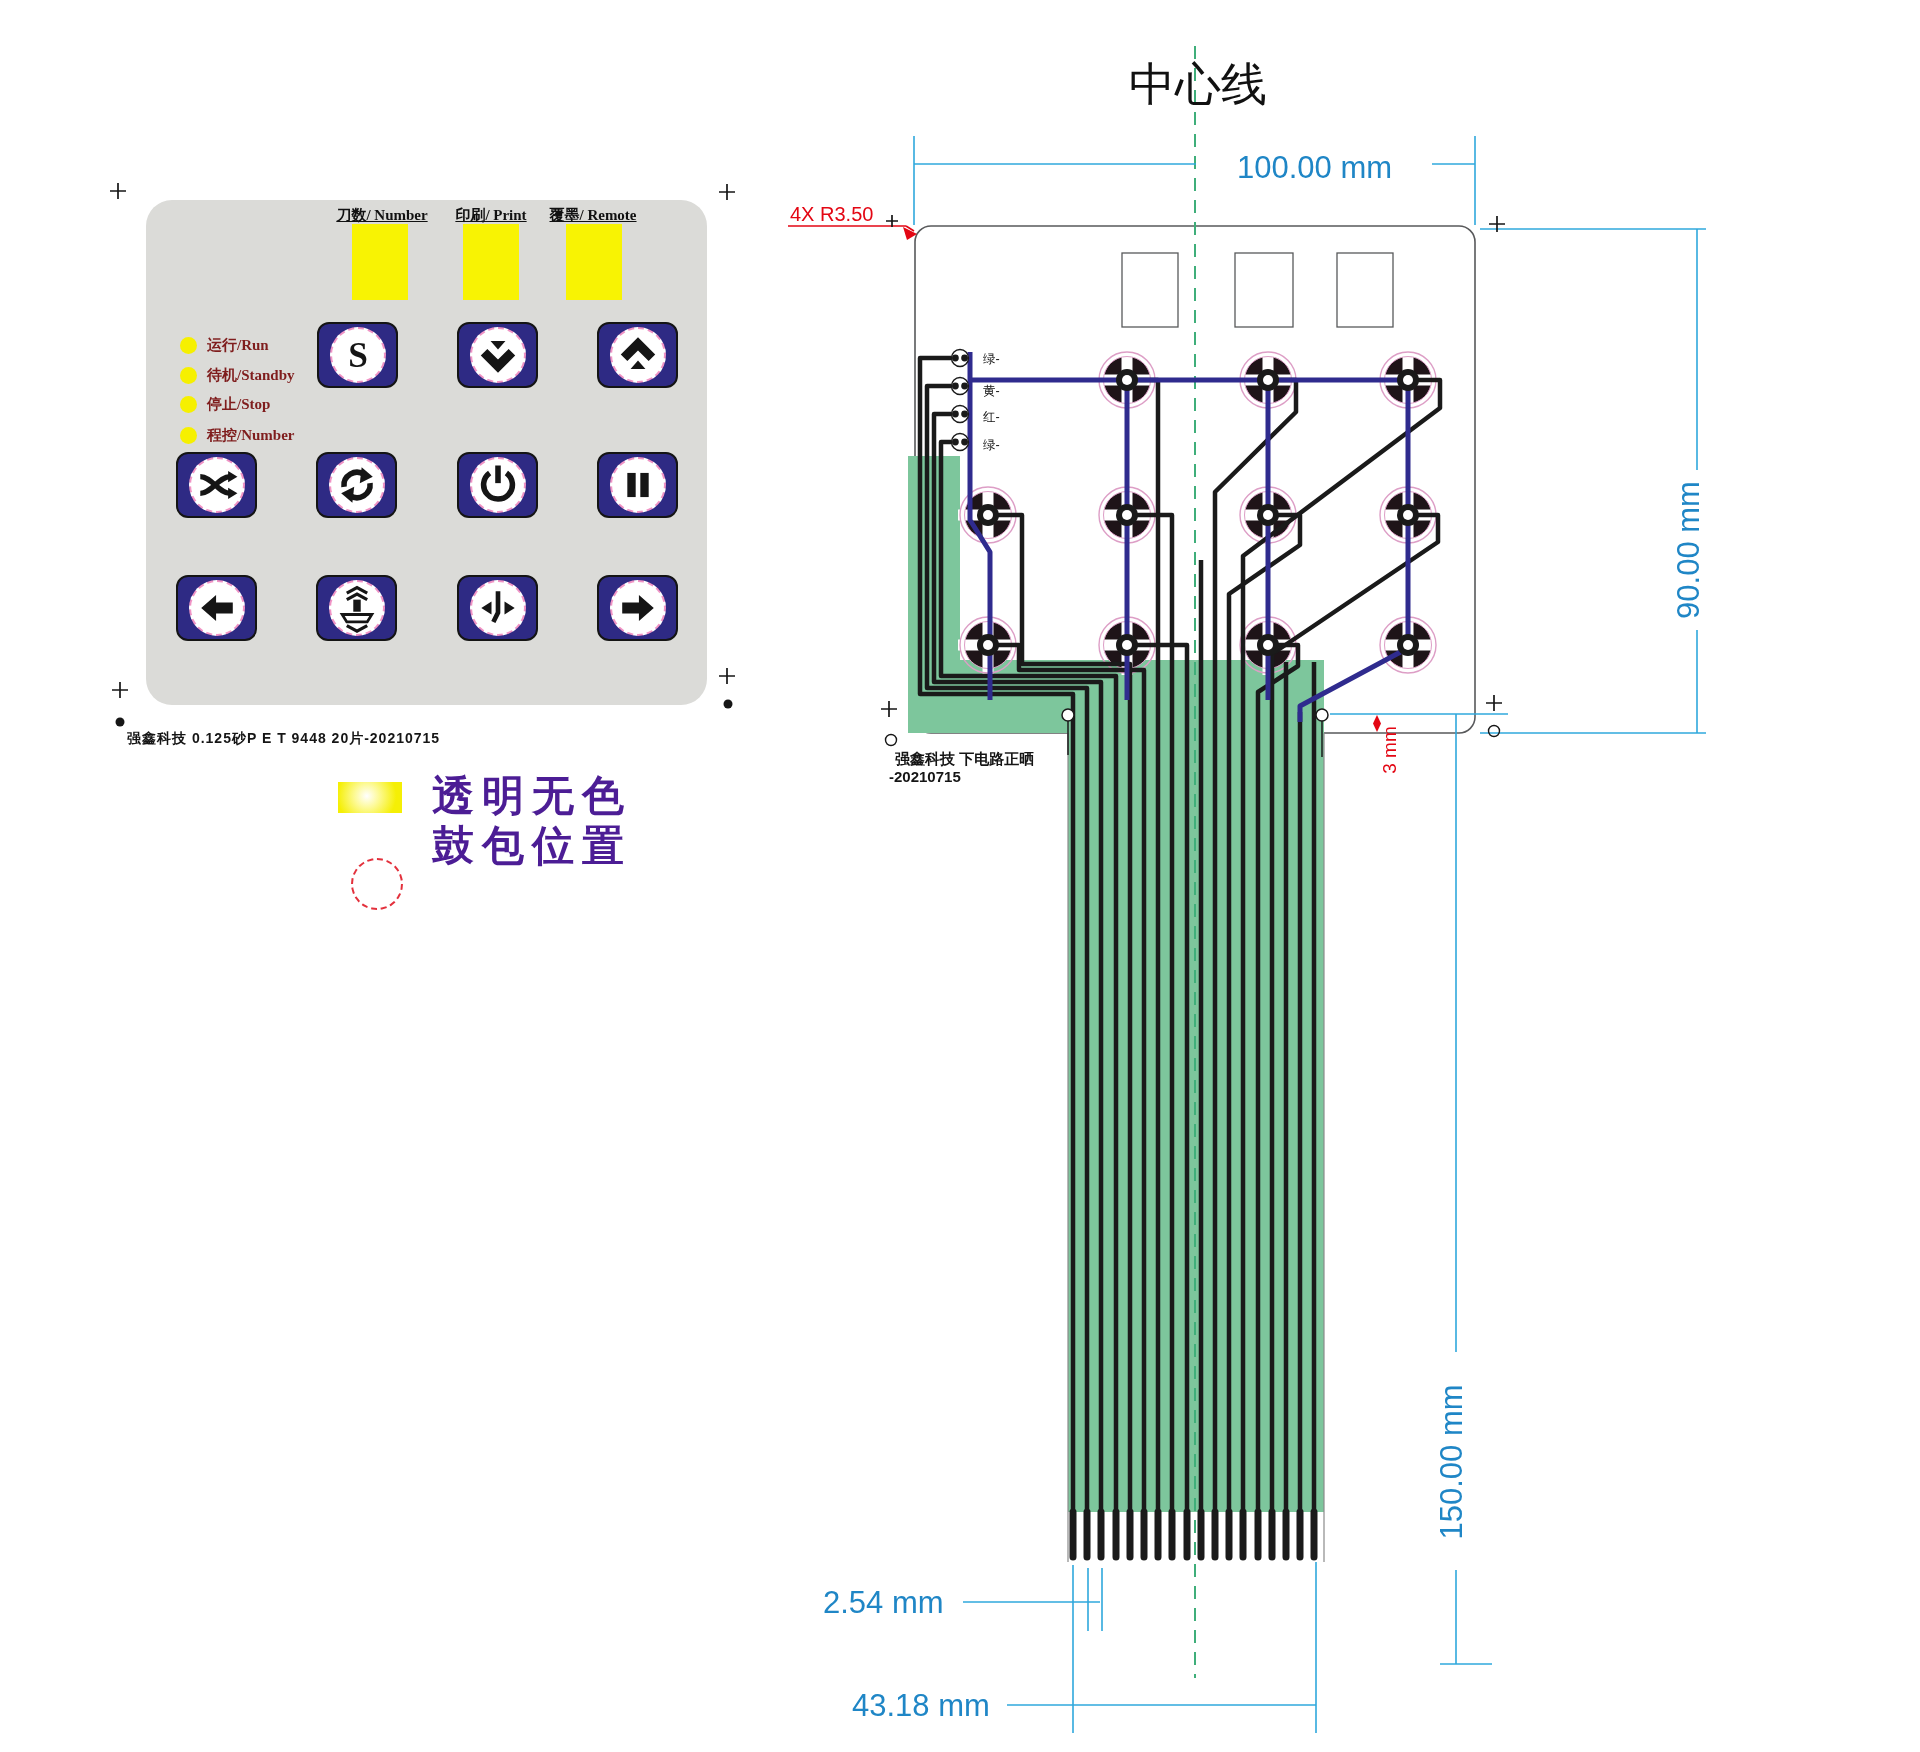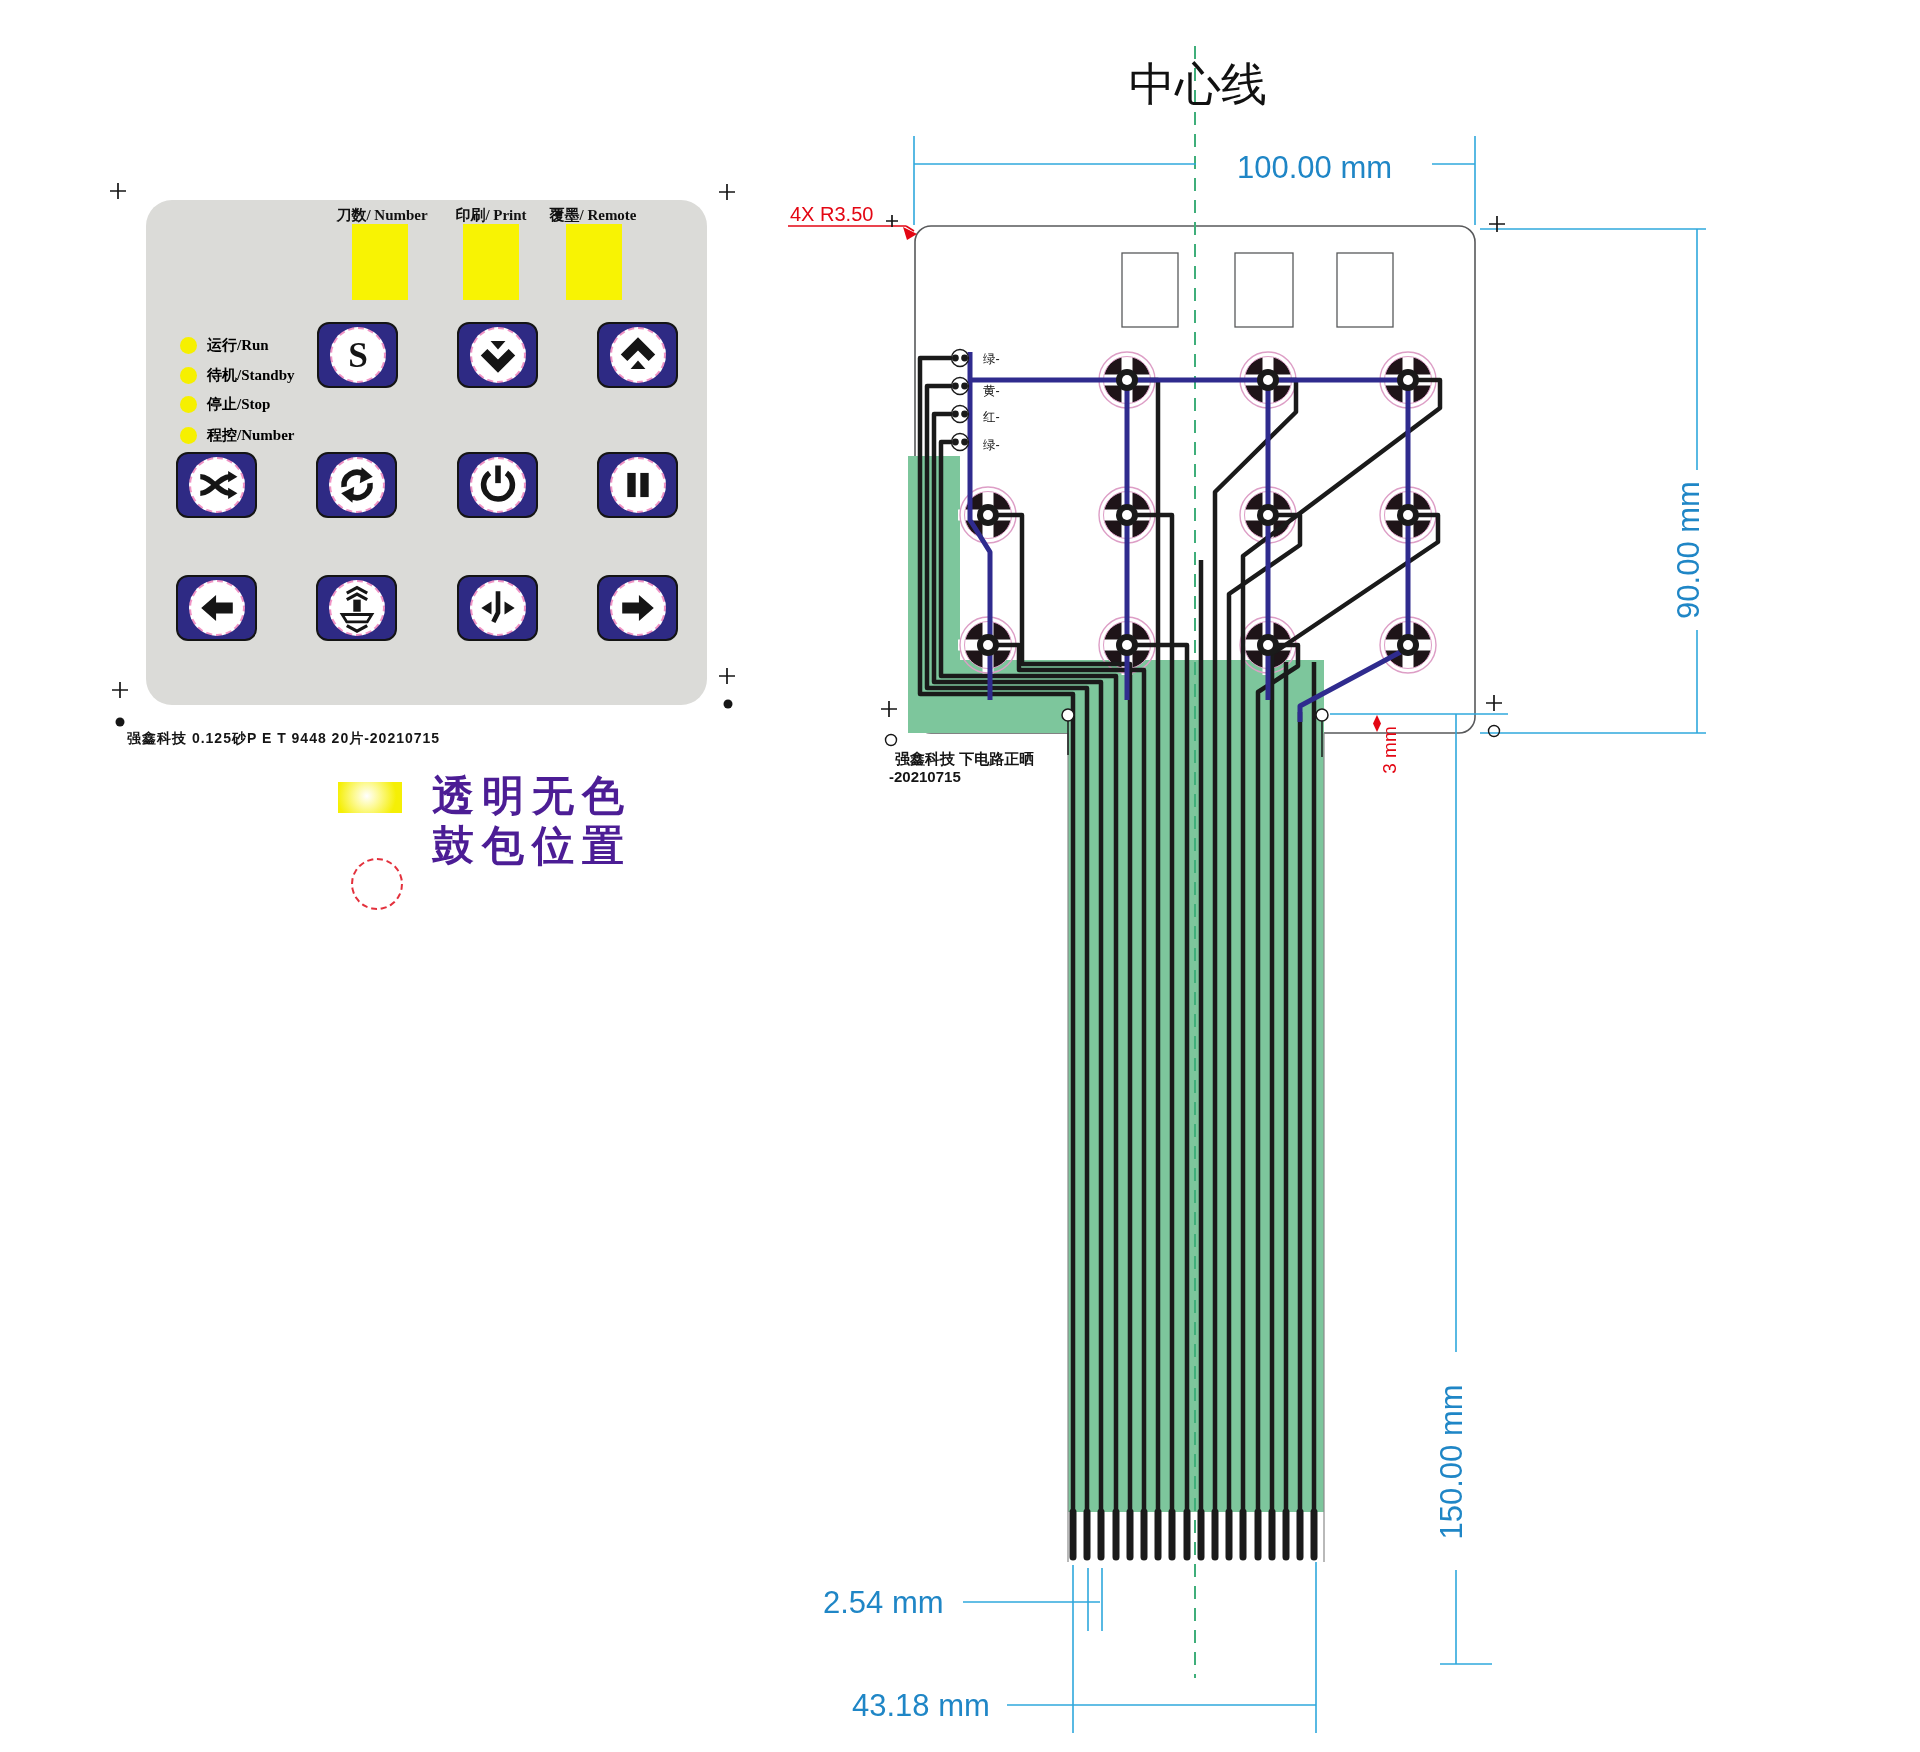--- a/index.html
+++ b/index.html
@@ -1,24 +1,24 @@
 <!DOCTYPE html>
 <html><head>
 <meta charset="utf-8">
 <style>
   html,body{margin:0;padding:0;background:#fff;}
   .canvas{position:relative;width:1920px;height:1752px;background:#ffffff;overflow:hidden;
           font-family:"Liberation Sans",sans-serif;}
   
   .panel{position:absolute;left:146px;top:200px;width:561px;height:505px;background:#DBDBD8;border-radius:26px;}
-  .win-label{position:absolute;top:6px;height:18px;font:bold 15px "Liberation Serif",serif;color:#111;text-align:center;white-space:nowrap;}
+  .win-label{position:absolute;top:6px;height:18px;font:bold 15px "Liberation Serif",serif;color:#111;text-align:center;white-space:nowrap;text-decoration:underline;}
   .win{position:absolute;top:24px;width:56px;height:76px;background:#F8F303;}
   .led-row{position:absolute;left:34px;height:20px;display:flex;align-items:center;gap:10px;}
   .led-dot{width:17px;height:17px;border-radius:50%;background:#F6F000;}
-  .led-label{font:bold 15px "Liberation Serif",serif;color:#000000;white-space:nowrap;}
+  .led-label{font:bold 15px "Liberation Serif",serif;color:#7f1d1d;white-space:nowrap;}
   .btn{position:absolute;width:81px;height:66px;background:#2E2A84;border:2.5px solid #141414;border-radius:12px;
        display:flex;align-items:center;justify-content:center;box-sizing:border-box;}
   .btn-circle{width:52px;height:52px;background:#fff;border-radius:50%;border:2px dashed rgba(228,60,150,.55);
        display:flex;align-items:center;justify-content:center;}
   .btn-circle svg{display:block;}
   .panel-caption{position:absolute;left:127px;top:730px;font:bold 14px "Liberation Sans",sans-serif;
        letter-spacing:1px;color:#151515;white-space:nowrap;text-align:right;}
   
   .legend-swatch{position:absolute;left:338px;top:782px;width:64px;height:31px;
        background:radial-gradient(circle at 45% 45%, #ffffff 0%, #fdfa9a 30%, #F5EF05 75%);}

